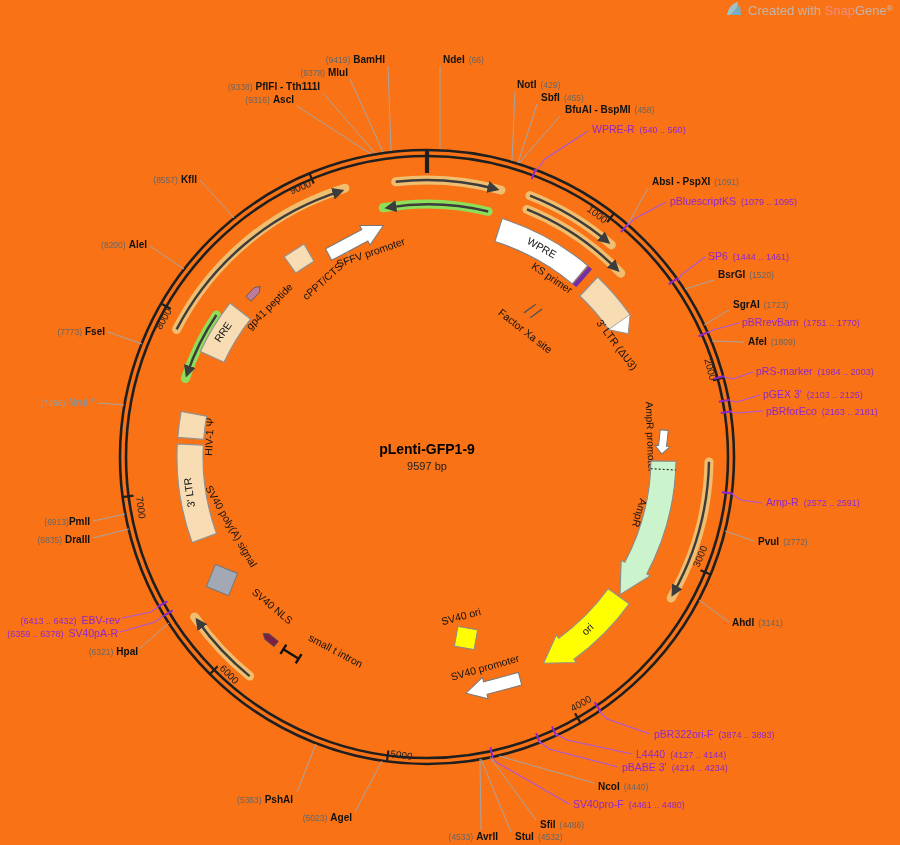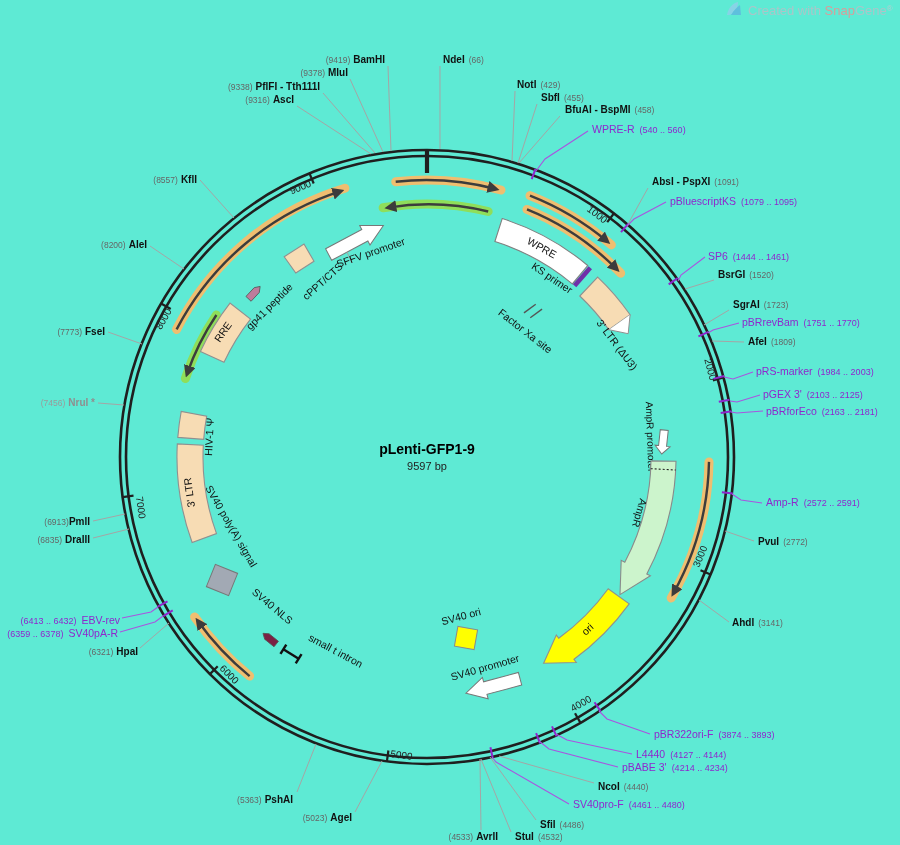--- a/index.html
+++ b/index.html
@@ -1,16 +1,16 @@
 <!DOCTYPE html>
 <html><head>
 <meta charset="utf-8">
 <style>
   html,body{margin:0;padding:0;background:#ffffff;}
-  .stage{position:relative;width:900px;height:845px;background:#5eead4;overflow:hidden;
+  .stage{position:relative;width:900px;height:845px;background:#f97316;overflow:hidden;
          font-family:"Liberation Sans", sans-serif;}
   svg text{font-family:"Liberation Sans", sans-serif;}
   .enz-name{font-size:10px;font-weight:bold;fill:#111111;}
   .enz-pos{font-size:8.5px;fill:#666666;}
   .enz-gray .enz-name{fill:#8f8f8f;}
   .enz-gray .enz-pos{fill:#9a9a9a;}
   .primer-name{font-size:10.5px;fill:#8f27cd;}
   .primer-range{font-size:9px;fill:#8f27cd;}
   .tick-label{font-size:10px;fill:#222222;}
   .feat{font-size:10.5px;fill:#111111;}

